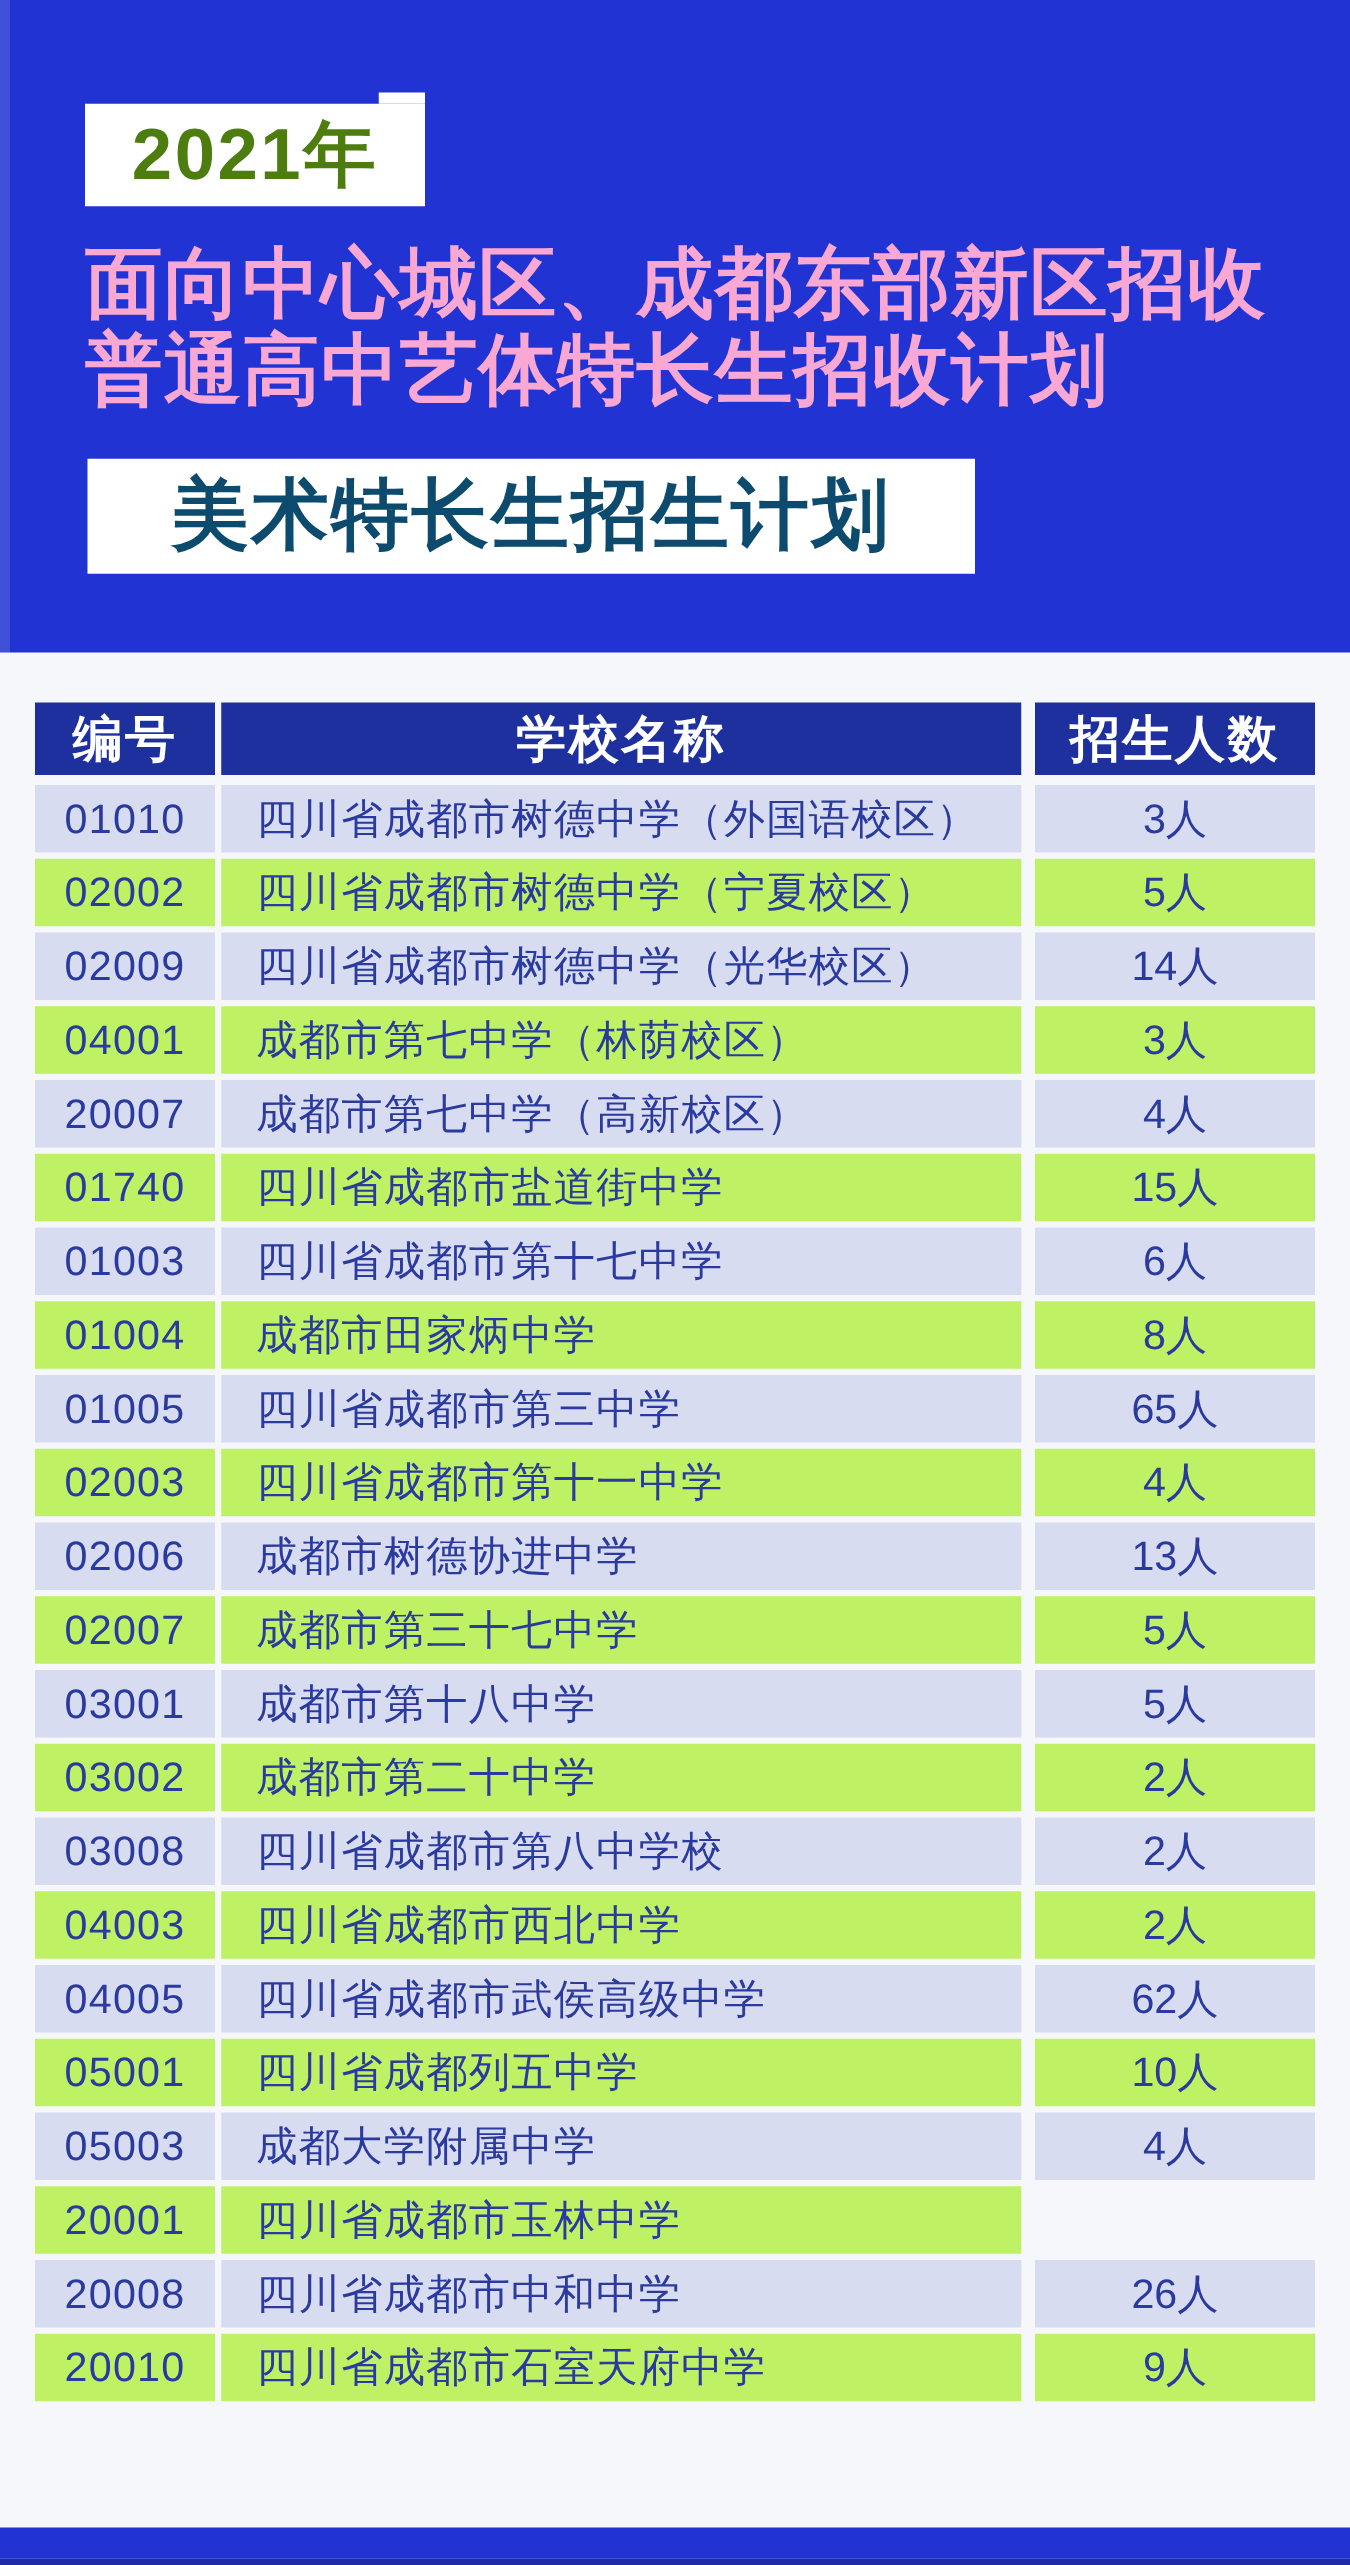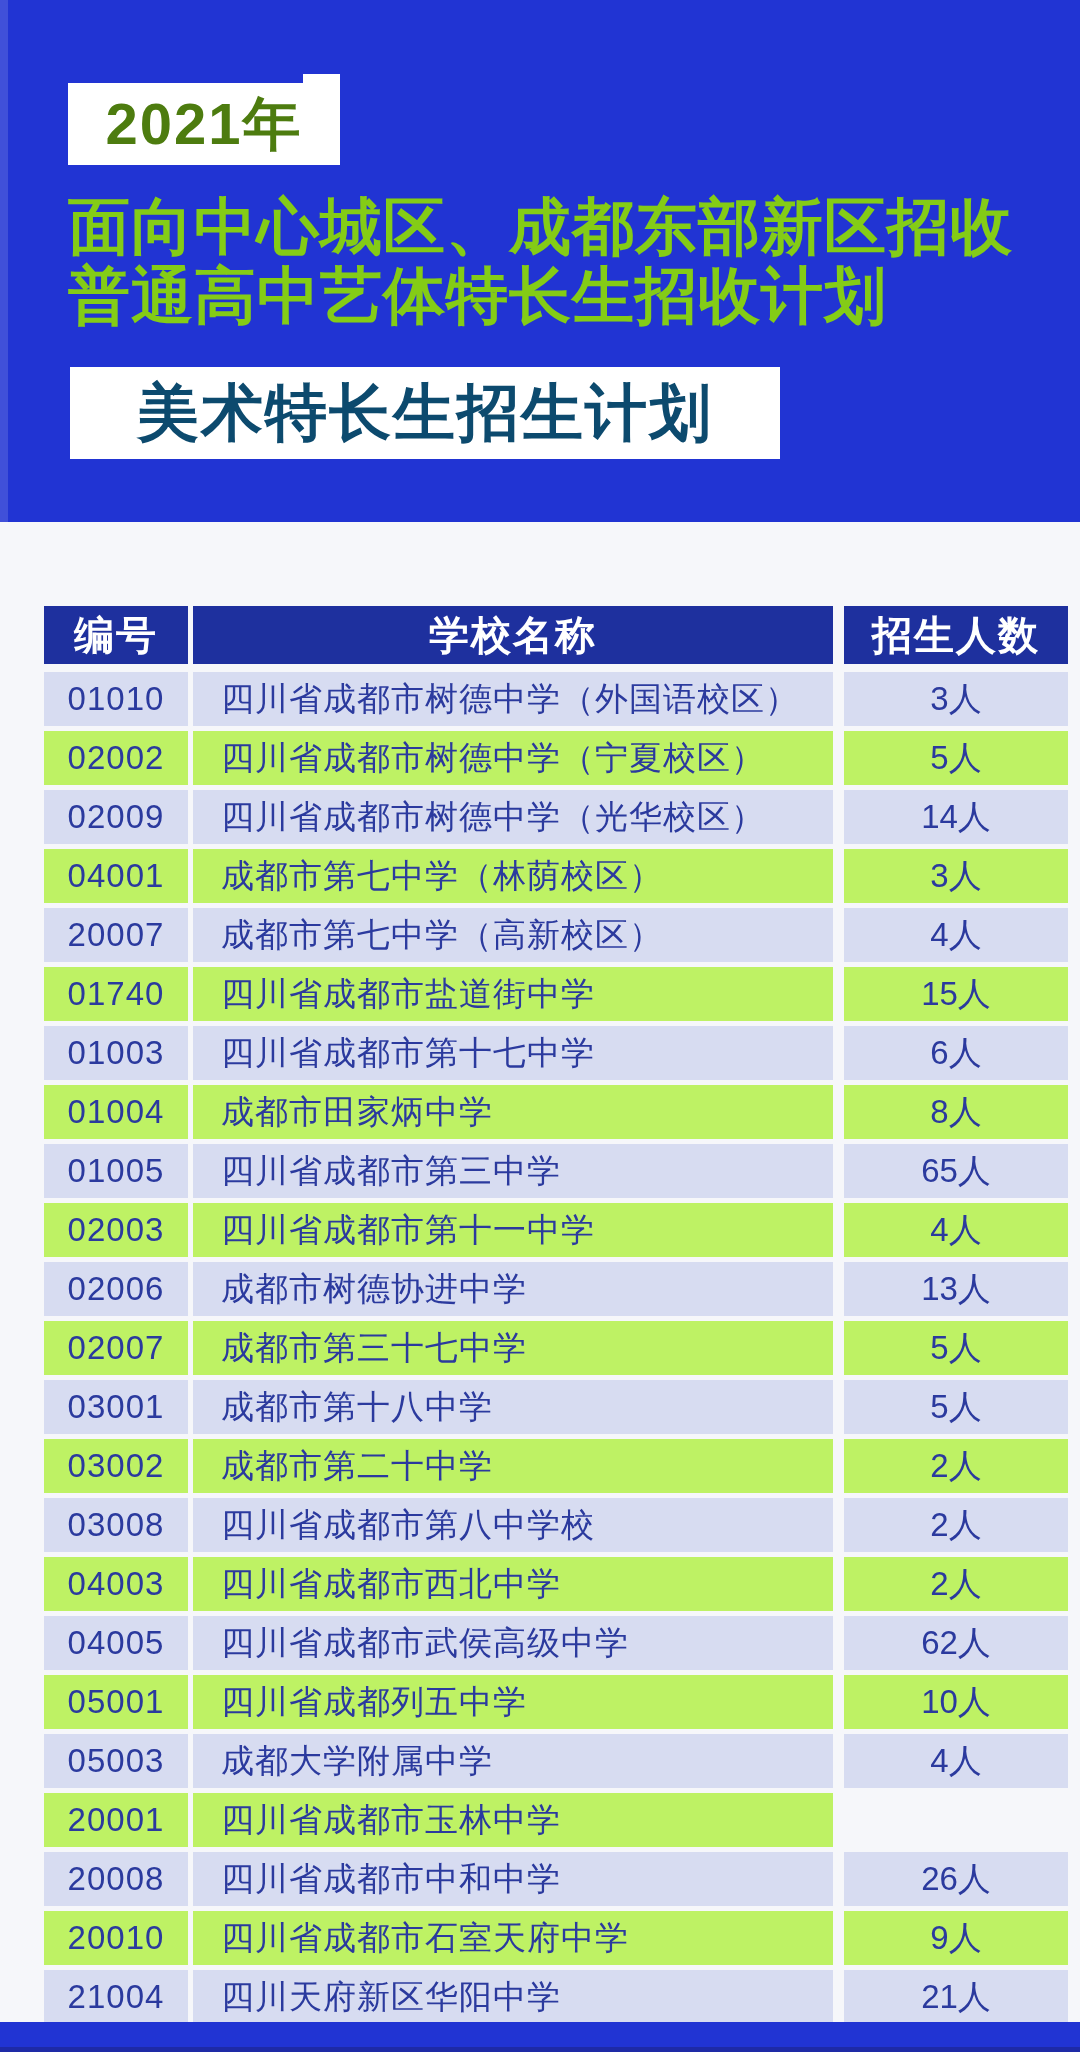--- a/index.html
+++ b/index.html
@@ -9,30 +9,30 @@
   
   .banner{position:absolute;left:0;top:0;width:1080px;height:522px;background:#2134d3;}
   .banner-edge{position:absolute;left:0;top:0;width:8px;height:522px;background:rgba(255,255,255,.14);}
 
   .year-box{position:absolute;left:68px;top:83px;width:272px;height:82px;background:#ffffff;
             display:flex;align-items:center;justify-content:center;}
   .year-tab{position:absolute;right:0;top:-9px;width:37px;height:9px;background:#ffffff;}
   .year-text{font-size:58px;font-weight:800;color:#4d7c0f;letter-spacing:2px;line-height:1;}
 
   .title-line{position:absolute;left:68px;width:1000px;height:68px;display:flex;align-items:center;
-              font-size:62px;font-weight:900;color:#84cc16;letter-spacing:1px;white-space:nowrap;}
+              font-size:62px;font-weight:900;color:#f9a8d4;letter-spacing:1px;white-space:nowrap;}
   .title-line.l1{top:193px;}
   .title-line.l2{top:262px;}
 
   .sub-box{position:absolute;left:70px;top:367px;width:710px;height:92px;background:#ffffff;
            display:flex;align-items:center;justify-content:center;}
   .sub-text{font-size:62px;font-weight:900;color:#0c4a6e;letter-spacing:2px;line-height:1;}
 
   
-  .tablewrap{position:absolute;left:44px;top:562px;width:1024px;margin-top:44px;}
+  .tablewrap{position:absolute;left:28px;top:562px;width:1024px;}
   .thead,.trow{display:grid;grid-template-columns:144px 5px 640px 11px 224px;}
   .thead{height:58px;margin-bottom:8px;}
   .trow{height:54px;margin-bottom:5px;}
   .th{background:#1e309e;color:#ffffff;font-size:40px;font-weight:700;
       display:flex;align-items:center;justify-content:center;letter-spacing:2px;}
   .th.c1{grid-column:1;} .th.c2{grid-column:3;} .th.c3{grid-column:5;}
   .td{display:flex;align-items:center;font-size:33px;color:#2b3a9e;white-space:nowrap;}
   .td.code{grid-column:1;justify-content:center;letter-spacing:1px;}
   .td.school{grid-column:3;padding-left:28px;letter-spacing:1px;}
   .td.count{grid-column:5;justify-content:center;}
@@ -173,24 +173,19 @@
         <div class="trow odd">
           <div class="td code">20008</div>
           <div class="td school">四川省成都市中和中学</div>
           <div class="td count">26人</div>
         </div>
         <div class="trow even">
           <div class="td code">20010</div>
           <div class="td school">四川省成都市石室天府中学</div>
           <div class="td count">9人</div>
         </div>
-        <div class="trow odd">
-          <div class="td code">21004</div>
-          <div class="td school">四川天府新区华阳中学</div>
-          <div class="td count">21人</div>
-        </div>
       </div>
   </div>
 
   <div class="bottom-band"></div>
   <div class="bottom-strip"></div>
 
 </div>
 
 </body></html>

